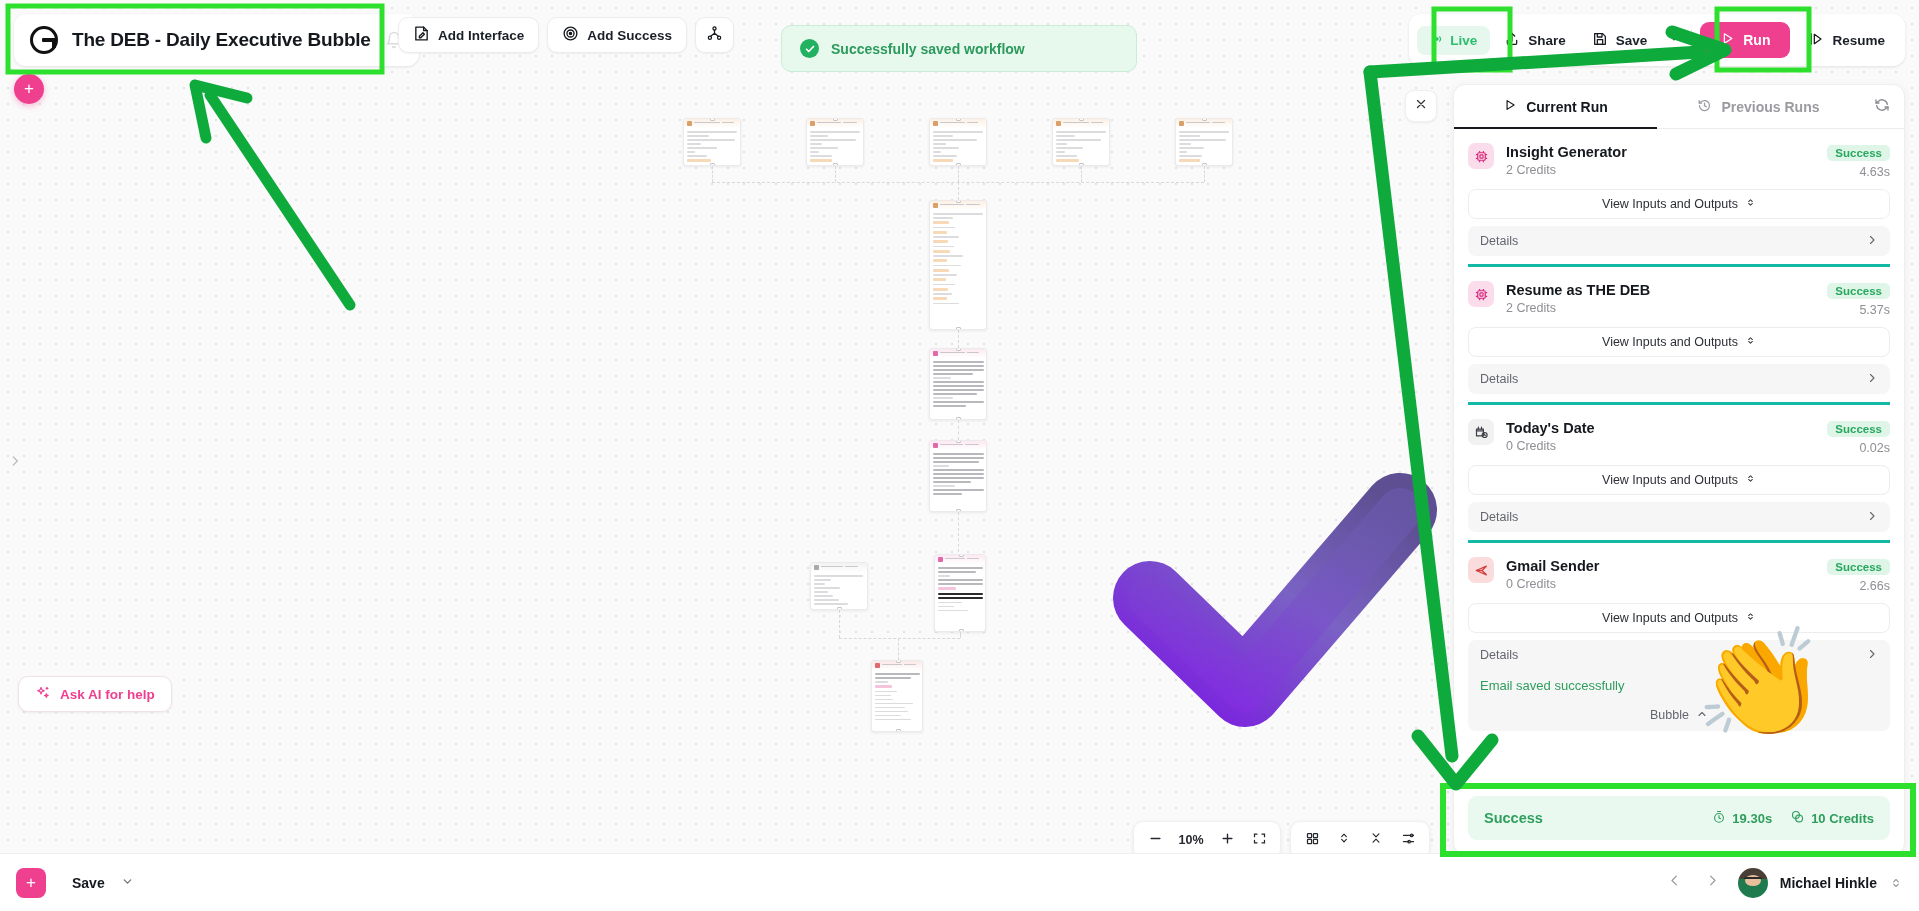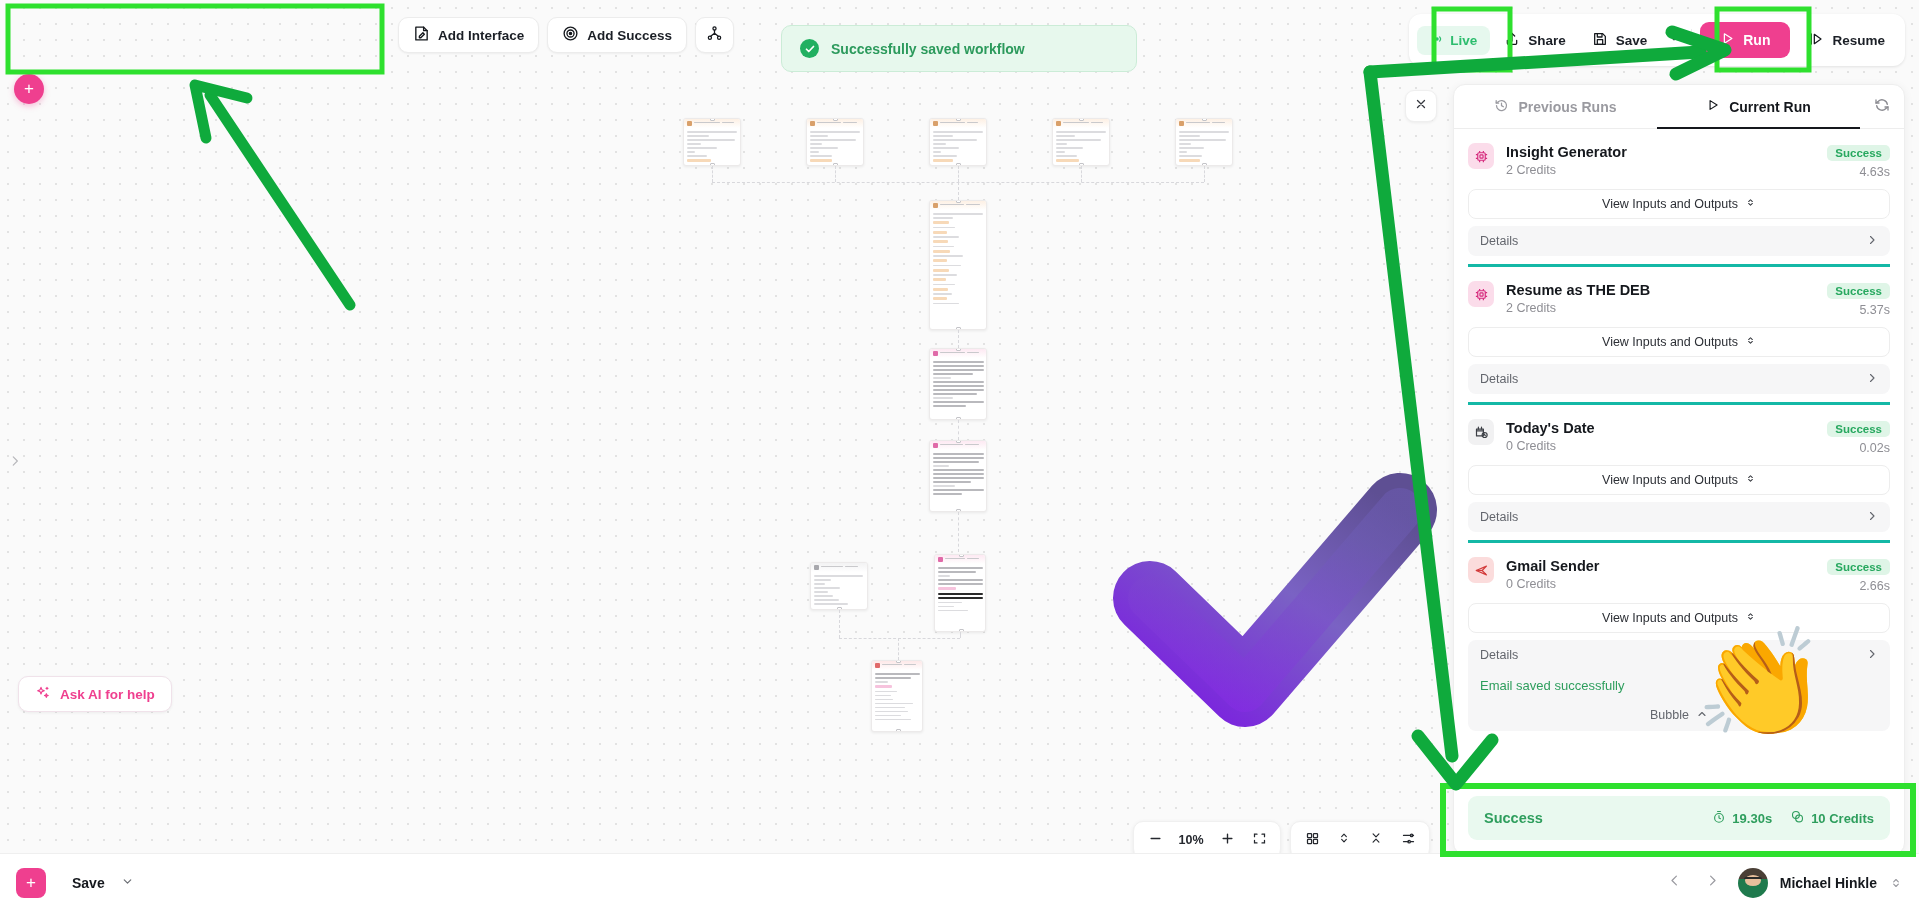--- a/index.html
+++ b/index.html
@@ -516,20 +516,30 @@
           <div class="ln" style="width:30px"></div>
         <div class="ln" style="width:33px"></div>
         <div class="ln" style="width:26px"></div>
         <div class="ln" style="width:36px"></div>
       </div>
       <div class="port" style="left:24px;top:-3px"></div>
       <div class="port" style="left:24px;bottom:-3px"></div>
     </div>
   </div>
 
+  <div class="title-card">
+    <span class="logo-g"></span>
+    <span class="wf-title">The DEB - Daily Executive Bubble</span>
+    <span class="bell">
+      <svg width="18" height="18" viewBox="0 0 24 24" fill="none" stroke="#9a9aa0" stroke-width="2" stroke-linecap="round" stroke-linejoin="round">
+          <path d="M18 8A6 6 0 0 0 6 8c0 7-3 9-3 9h18s-3-2-3-9"></path>
+          <path d="M13.7 21a2 2 0 0 1-3.4 0"></path>
+        </svg>
+    </span>
+  </div>
 
   <div class="tb-group">
     <div class="tb-btn">
       <span>
         <svg width="17" height="17" viewBox="0 0 24 24" fill="none" stroke="#15181d" stroke-width="1.9" stroke-linecap="round" stroke-linejoin="round">
             <path d="M4 3h11l5 5v13H4z"></path>
             <path d="M15 3v5h5"></path>
             <path d="M14 11l-5 5v2h2l5-5z"></path>
           </svg>
       </span>
@@ -709,37 +719,37 @@
   <div class="panel-close">
     <span>
       <svg width="14" height="14" viewBox="0 0 24 24" stroke="#35383e" stroke-width="2.2" stroke-linecap="round">
           <path d="M6 6l12 12M18 6L6 18"></path>
         </svg>
     </span>
   </div>
 
   <div class="run-panel">
     <div class="rp-tabs">
+      <div class="rp-tab active">
+        <span>
+          <svg width="14" height="14" viewBox="0 0 24 24" fill="none" stroke="#15181d" stroke-width="2" stroke-linejoin="round">
+              <path d="M7 4.5l12 7.5-12 7.5z"></path>
+            </svg>
+        </span>
+        <span>Current Run</span>
+      </div>
       <div class="rp-tab">
         <span>
           <svg width="15" height="15" viewBox="0 0 24 24" fill="none" stroke="#9a9aa0" stroke-width="2" stroke-linecap="round" stroke-linejoin="round">
               <path d="M3.5 8V4M3.5 8h4"></path>
               <path d="M4 12a8 8 0 1 0 2.3-5.6L3.5 8"></path>
               <path d="M12 8v4.2l3 1.8"></path>
             </svg>
         </span>
         <span>Previous Runs</span>
-      </div>
-      <div class="rp-tab active">
-        <span>
-          <svg width="14" height="14" viewBox="0 0 24 24" fill="none" stroke="#15181d" stroke-width="2" stroke-linejoin="round">
-              <path d="M7 4.5l12 7.5-12 7.5z"></path>
-            </svg>
-        </span>
-        <span>Current Run</span>
       </div>
       <div class="rp-refresh">
         <span>
           <svg width="16" height="16" viewBox="0 0 24 24" fill="none" stroke="#8c8c92" stroke-width="2" stroke-linecap="round" stroke-linejoin="round">
               <path d="M20 11a8 8 0 0 0-13.5-4.5L3 9"></path>
               <path d="M3 4.5V9h4.5"></path>
               <path d="M4 13a8 8 0 0 0 13.5 4.5L21 15"></path>
               <path d="M21 19.5V15h-4.5"></path>
             </svg>
         </span>

